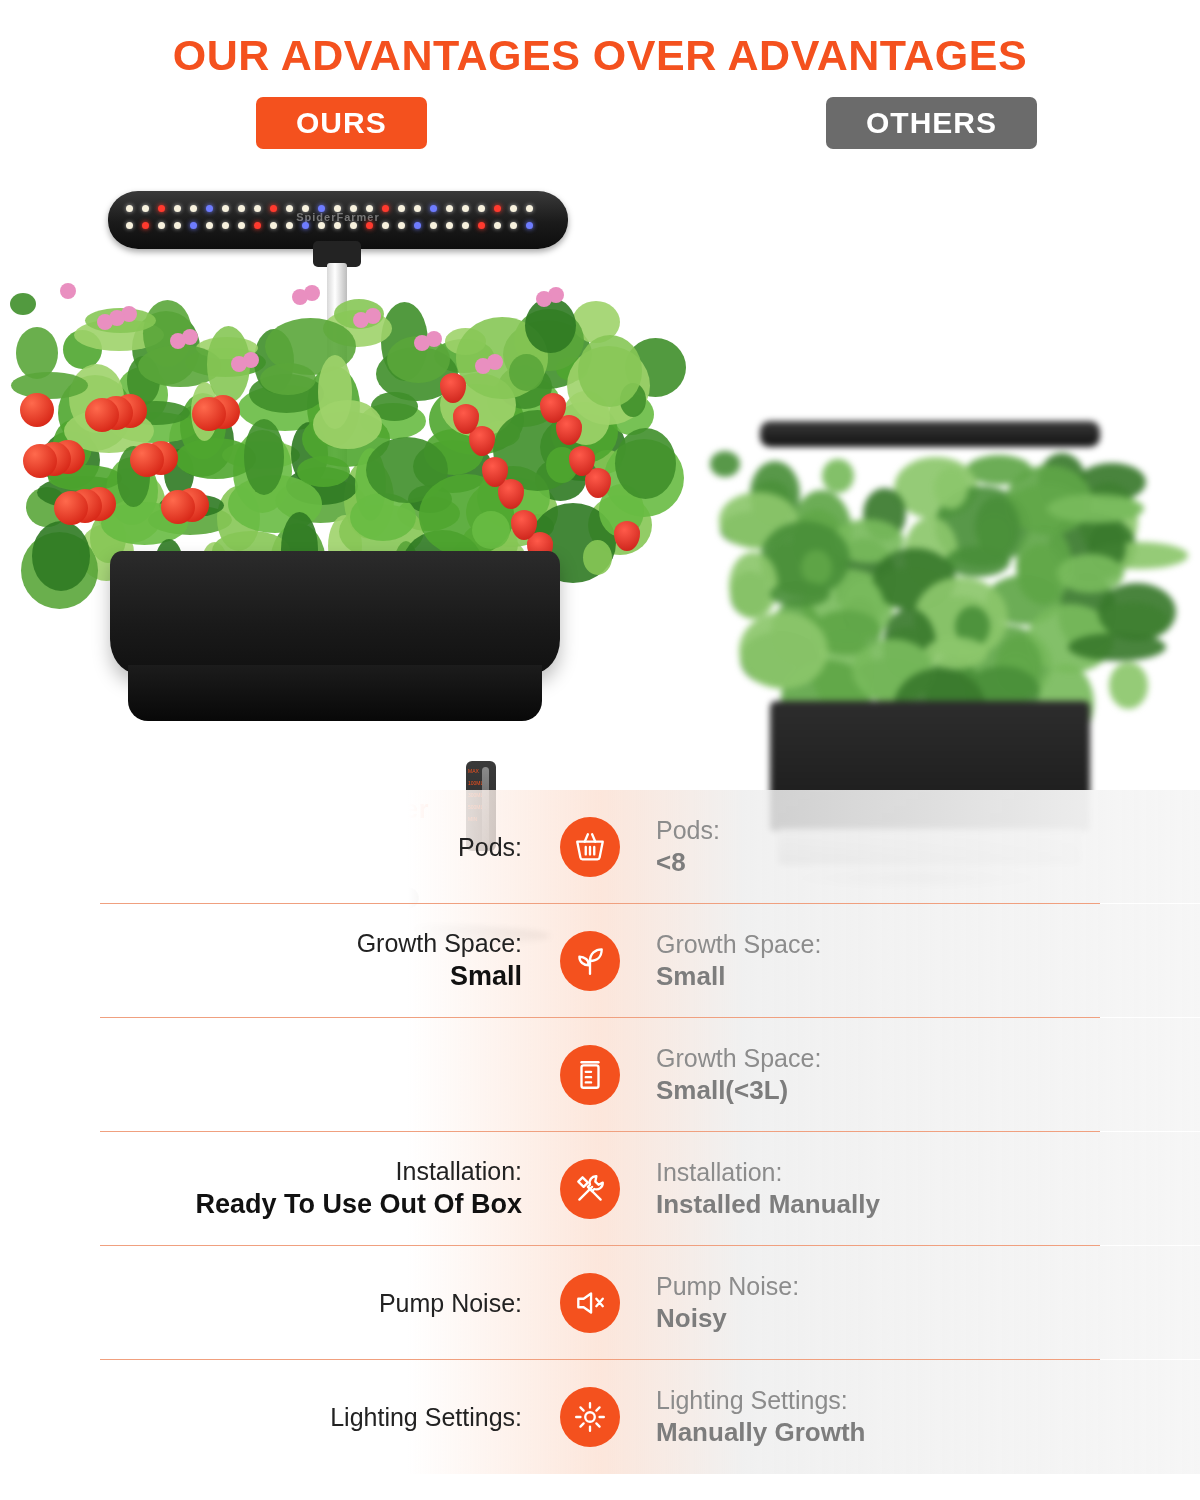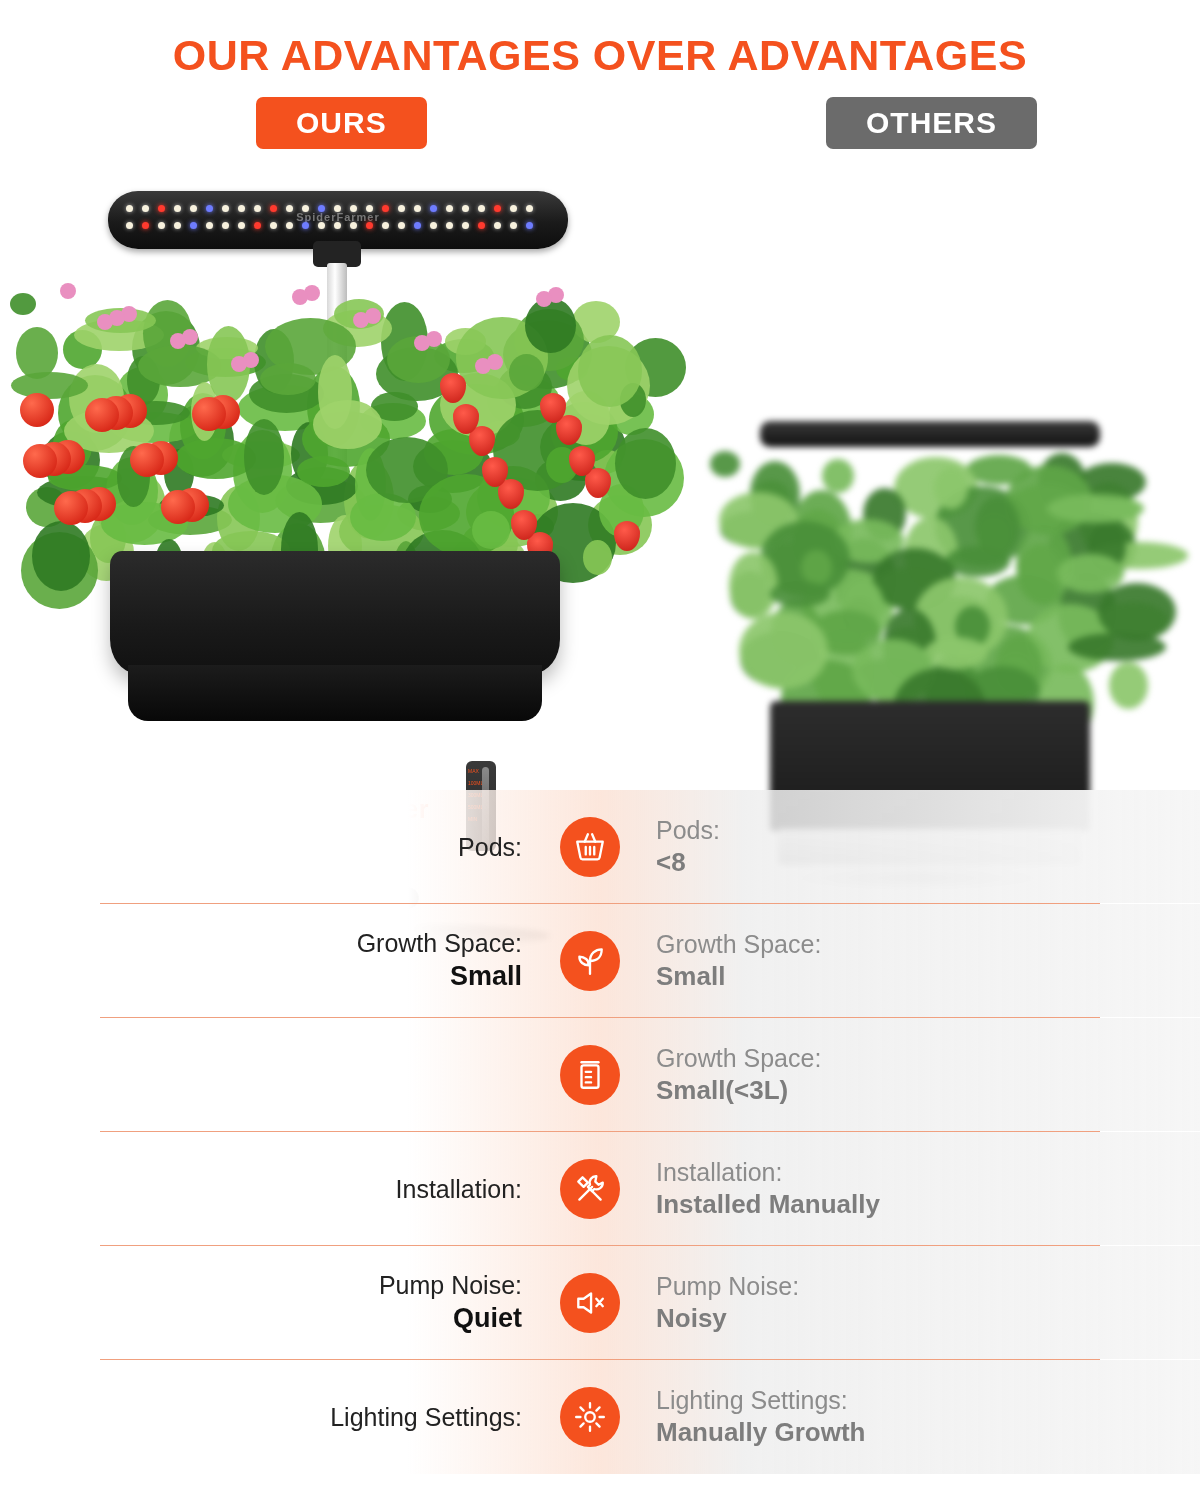--- a/index.html
+++ b/index.html
@@ -675,39 +675,39 @@
       </div>
       <div class="cell cell-others">
         <div class="label-others">Growth Space:</div>
         <div class="value-others">Small(&lt;3L)</div>
       </div>
     </div>
     <div class="row">
       <div class="grad"></div>
       <div class="cell cell-ours">
         <div class="label-ours">Installation:</div>
+        <div class="value-ours">Ready To Use Out Of Box</div>
       </div>
       <div class="icon-circle">
         <svg width="34" height="34" viewBox="0 0 32 32">
           <path fill="none" stroke="#ffffff" stroke-width="2.2" stroke-linecap="round" stroke-linejoin="round" d="M6 26 18 14"></path>
           <path fill="none" stroke="#ffffff" stroke-width="2.2" stroke-linecap="round" stroke-linejoin="round" d="M22 4a6 6 0 0 0-6 8l-2 2 4 4 2-2a6 6 0 0 0 8-6l-4 2-3-3z"></path>
           <path fill="none" stroke="#ffffff" stroke-width="2.2" stroke-linecap="round" stroke-linejoin="round" d="M26 26 16 16"></path>
           <path fill="none" stroke="#ffffff" stroke-width="2.2" stroke-linecap="round" stroke-linejoin="round" d="M5 9l4-4 5 5-4 4z"></path>
         </svg>
       </div>
       <div class="cell cell-others">
         <div class="label-others">Installation:</div>
         <div class="value-others">Installed Manually</div>
       </div>
     </div>
     <div class="row">
       <div class="grad"></div>
       <div class="cell cell-ours">
         <div class="label-ours">Pump Noise:</div>
-        <div class="value-ours">Quiet</div>
       </div>
       <div class="icon-circle">
         <svg width="34" height="34" viewBox="0 0 32 32">
           <path fill="none" stroke="#ffffff" stroke-width="2.2" stroke-linecap="round" stroke-linejoin="round" d="M5 12h5l7-5v18l-7-5H5z"></path>
           <path fill="none" stroke="#ffffff" stroke-width="2.2" stroke-linecap="round" stroke-linejoin="round" d="M22 12l6 7M28 12l-6 7"></path>
         </svg>
       </div>
       <div class="cell cell-others">
         <div class="label-others">Pump Noise:</div>
         <div class="value-others">Noisy</div>

